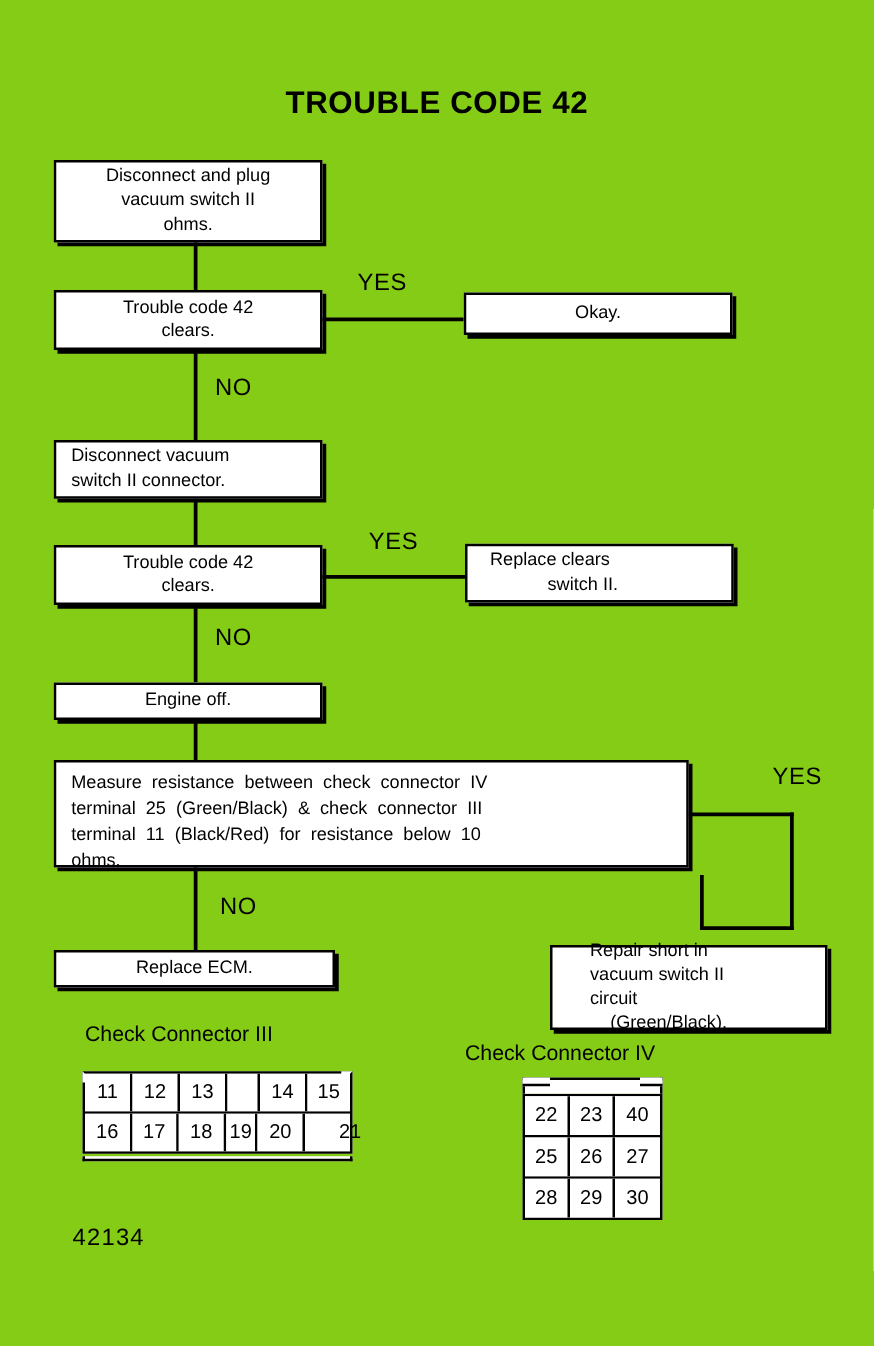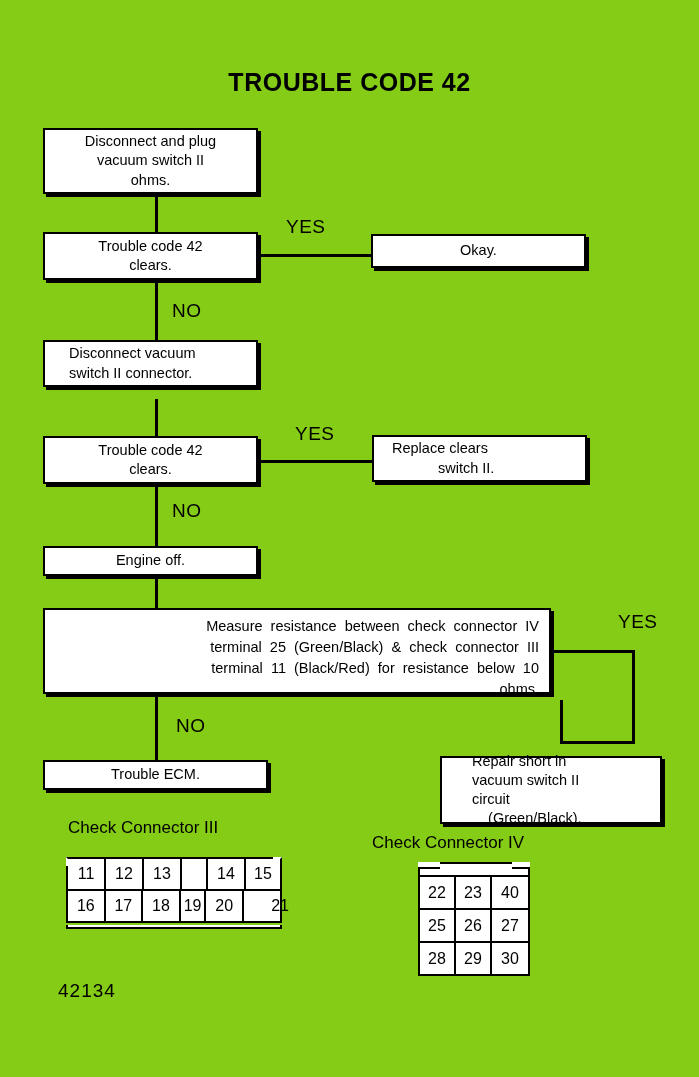--- a/index.html
+++ b/index.html
@@ -54,21 +54,20 @@
   
   .box.measure {
     font-size: 14.5px;
     line-height: 1.45;
     padding: 6px 10px 6px 12px;
     justify-content: flex-start;
   }
   .box.measure .ln {
     white-space: pre;
     display: block;
-    text-align: right;
   }
 
   
   .vline {
     position: absolute;
     width: 3px;
     background: #000000;
   }
   .hline {
     position: absolute;
@@ -214,21 +213,21 @@
   <div class="hline" style="left:258px; top:254px; width:113px;"></div>
   <div class="blabel" style="left:286px; top:216px;">YES</div>
 
   <div class="box t-center" style="left:371px; top:234px; width:215px; height:34px;">
     <span class="ln">Okay.</span>
   </div>
 
   <div class="vline" style="left:155px; top:280px; height:72px;"></div>
   <div class="blabel" style="left:172px; top:300px;">NO</div>
 
-  <div class="box t-left" style="left:43px; top:340px; width:215px; height:47px; padding-left:24px;">
+  <div class="box t-left" style="left:43px; top:352px; width:215px; height:47px; padding-left:12px;">
     <span class="ln">Disconnect vacuum</span>
     <span class="ln">switch II connector.</span>
   </div>
 
   <div class="vline" style="left:155px; top:399px; height:37px;"></div>
 
   <div class="box t-center" style="left:43px; top:436px; width:215px; height:48px;">
     <span class="ln">Trouble code 42</span>
     <span class="ln">clears.</span>
   </div>
@@ -267,21 +266,21 @@
     <span class="ln">Repair short in</span>
     <span class="ln">vacuum switch II</span>
     <span class="ln">circuit</span>
     <span class="ln">    (Green/Black).</span>
   </div>
 
   <div class="vline" style="left:155px; top:694px; height:66px;"></div>
   <div class="blabel" style="left:176px; top:715px;">NO</div>
 
   <div class="box t-center" style="left:43px; top:760px; width:225px; height:30px;">
-    <span class="ln">Trouble ECM.</span>
+    <span class="ln">Replace ECM.</span>
   </div>
 
   <div class="conn-caption" style="left:68px; top:818px;">Check Connector III</div>
   <div class="conn3">
     <div class="conn3-body">
       <div class="chamfer-l"></div>
       <div class="chamfer-r"></div>
       <div class="conn3-row top">
         <div class="cell" style="width:38px;">11</div>
         <div class="cell" style="width:38px;">12</div>

